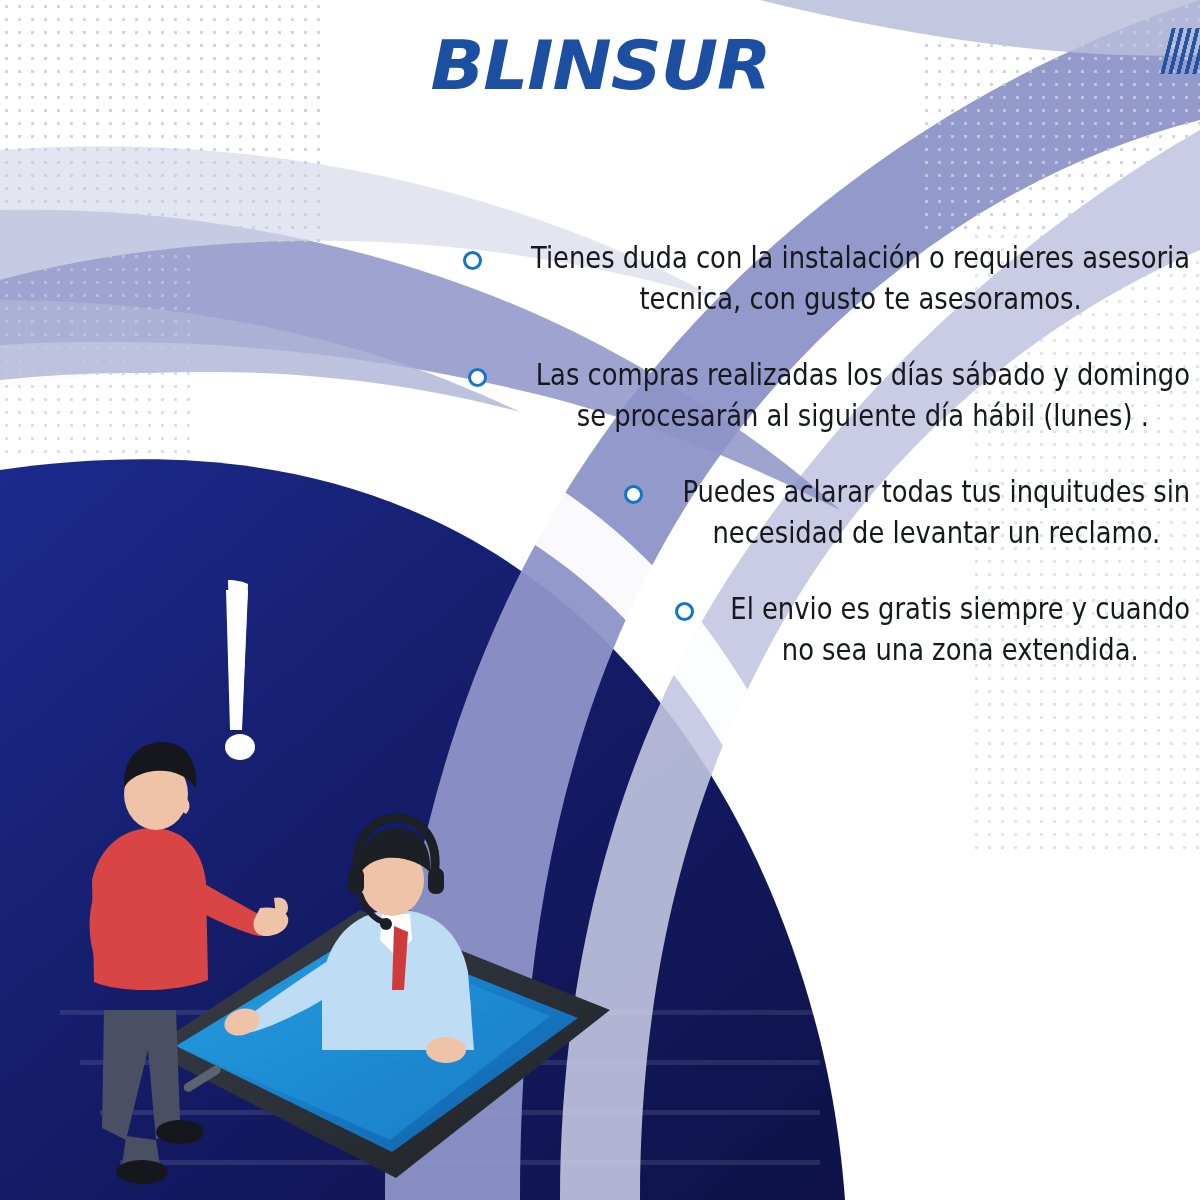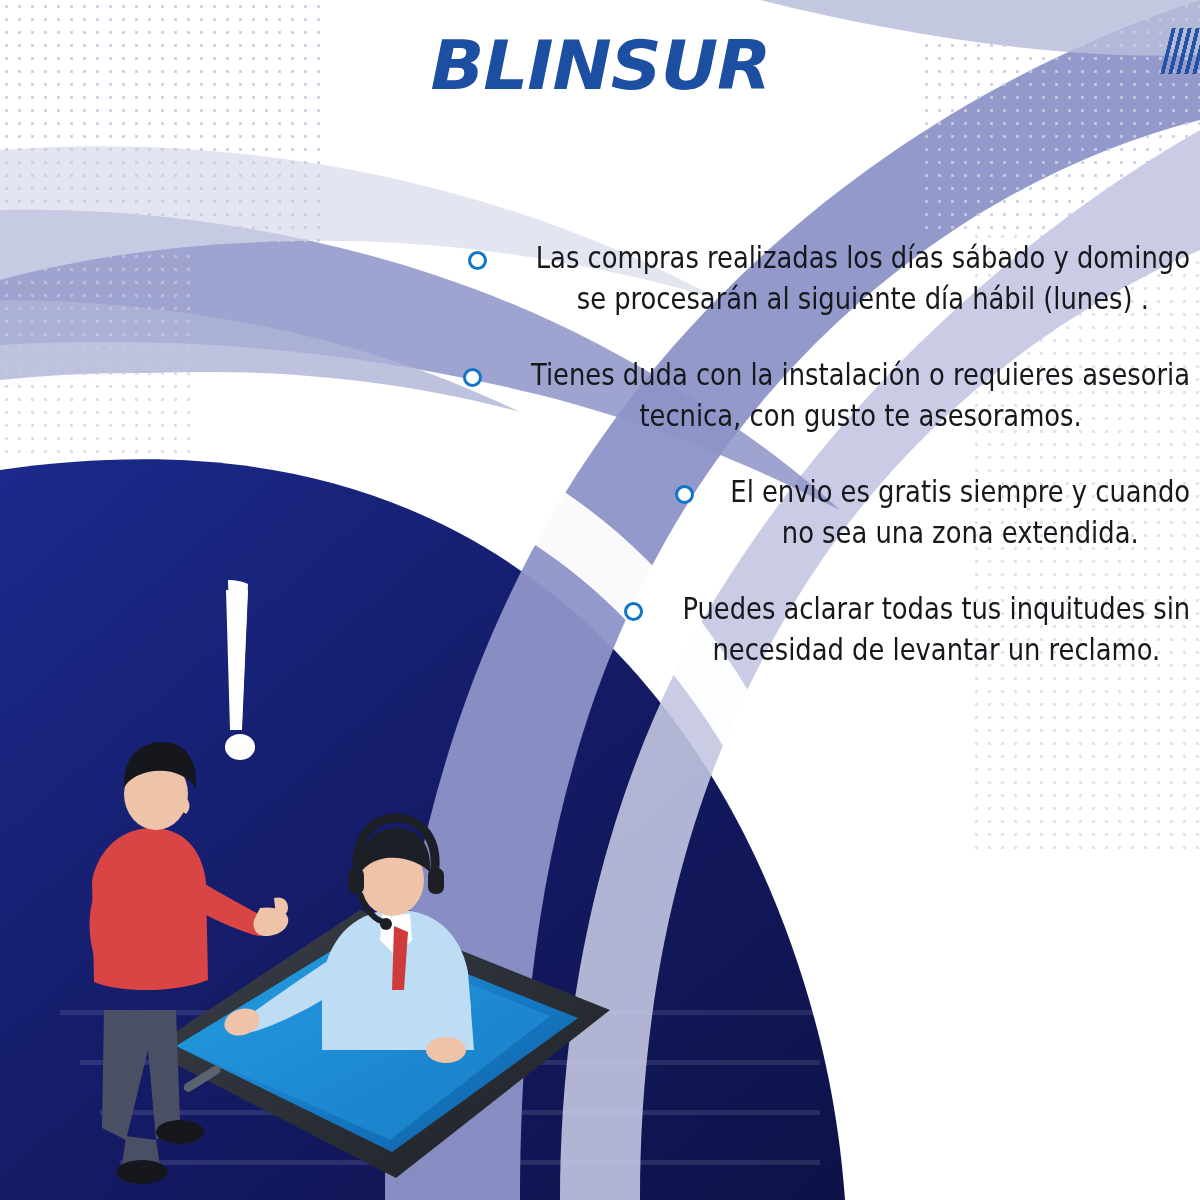--- a/index.html
+++ b/index.html
@@ -198,41 +198,41 @@
 
   <div class="logo-wrap">
     <span class="logo-text">BLINSUR</span>
     <span class="logo-swipe"></span>
   </div>
 
   <div class="bullets">
 
     <div class="bullet-row">
       <span class="bullet-marker"></span>
+      <div class="bullet-text">Tienes duda con la instalación o requieres asesoria
+tecnica, con gusto te asesoramos.</div>
+    </div>
+
+    <div class="bullet-row">
+      <span class="bullet-marker"></span>
       <div class="bullet-text">Las compras realizadas los días sábado y domingo
 se procesarán al siguiente día hábil (lunes) .</div>
     </div>
 
+
     <div class="bullet-row">
       <span class="bullet-marker"></span>
-      <div class="bullet-text">Tienes duda con la instalación o requieres asesoria
-tecnica, con gusto te asesoramos.</div>
+      <div class="bullet-text">Puedes aclarar todas tus inquitudes sin
+necesidad de levantar un reclamo.</div>
     </div>
-
 
     <div class="bullet-row">
       <span class="bullet-marker"></span>
       <div class="bullet-text">El envio es gratis siempre y cuando
 no sea una zona extendida.</div>
-    </div>
-
-    <div class="bullet-row">
-      <span class="bullet-marker"></span>
-      <div class="bullet-text">Puedes aclarar todas tus inquitudes sin
-necesidad de levantar un reclamo.</div>
     </div>
 
   </div>
 
   <svg class="illustration" viewBox="0 0 700 620" preserveAspectRatio="xMidYMax meet">
     <defs>
       <linearGradient id="screenGrad" x1="0" y1="0" x2="1" y2="1">
         <stop offset="0%" stop-color="#29a8e8"></stop>
         <stop offset="60%" stop-color="#1577c2"></stop>
         <stop offset="100%" stop-color="#0f5ea0"></stop>

